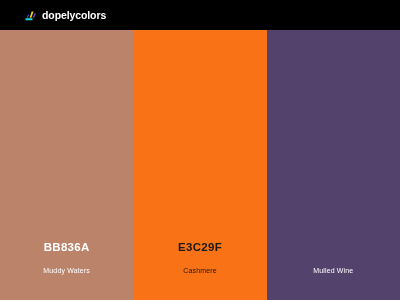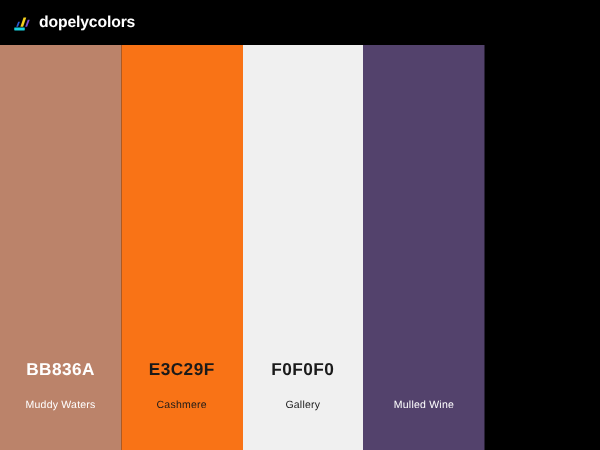--- a/index.html
+++ b/index.html
@@ -24,21 +24,21 @@
     background: #000000;
   }
 
   
   .header {
     height: 30px;
     flex: 0 0 30px;
     background: #000000;
     display: flex;
     align-items: center;
-    padding-left: 8px;
+    padding-left: 24px;
   }
 
   .brand {
     display: flex;
     align-items: center;
     gap: 5px;
   }
 
   .logo-mark {
     width: 13px;
@@ -54,21 +54,21 @@
     letter-spacing: -0.1px;
     line-height: 1;
     white-space: nowrap;
   }
 
   
   .palette {
     flex: 1 1 auto;
     display: flex;
     flex-direction: row;
-    width: 323px;
+    width: 400px;
   }
 
   .swatch {
     flex: 1 1 100px;
     width: 100px;
     position: relative;
     display: flex;
     flex-direction: column;
     align-items: center;
     justify-content: flex-end;
@@ -120,24 +120,20 @@
     <div class="swatch light-text" style="background:#BB836A">
       <div class="swatch-hex">BB836A</div>
       <div class="swatch-name">Muddy Waters</div>
     </div>
 
     <div class="swatch dark-text" style="background:#f97316">
       <div class="swatch-hex">E3C29F</div>
       <div class="swatch-name">Cashmere</div>
     </div>
 
-    <div class="swatch dark-text" style="background:#F0F0F0">
-      <div class="swatch-hex">F0F0F0</div>
-      <div class="swatch-name">Gallery</div>
-    </div>
 
     <div class="swatch light-text" style="background:#53426C">
       <div class="swatch-name">Mulled Wine</div>
     </div>
 
   </div>
 
 </div>
 
 </body></html>

